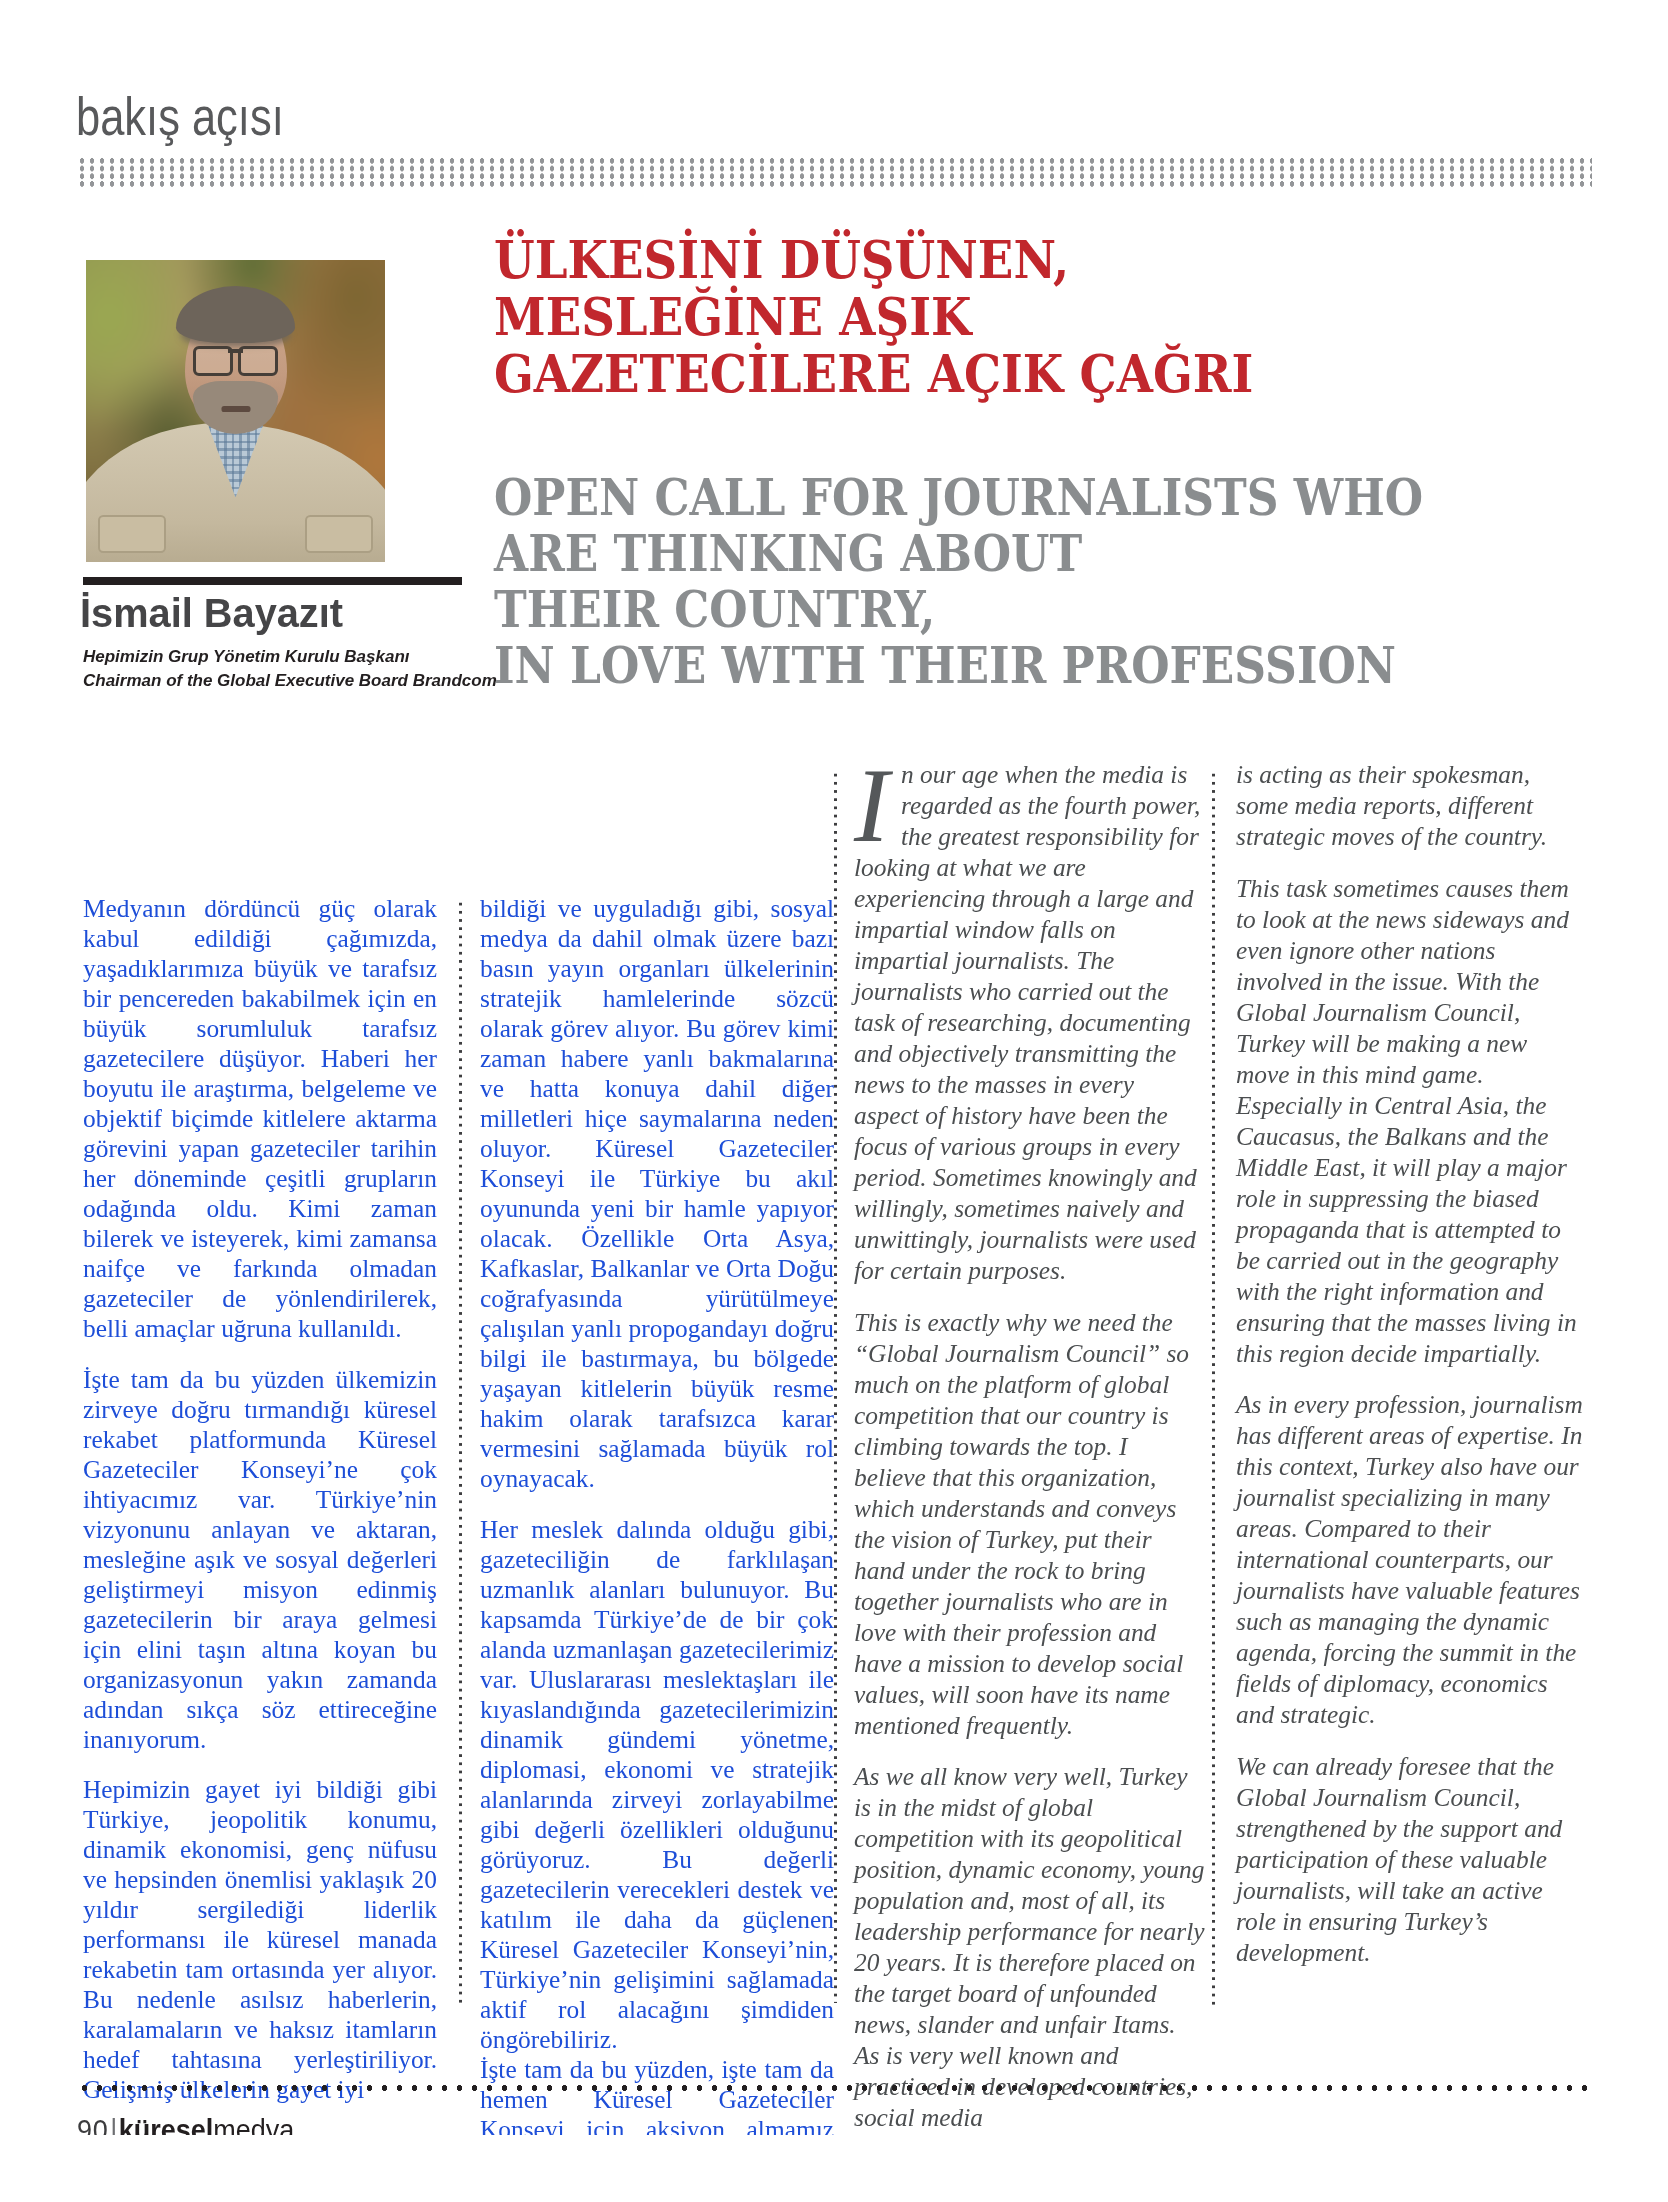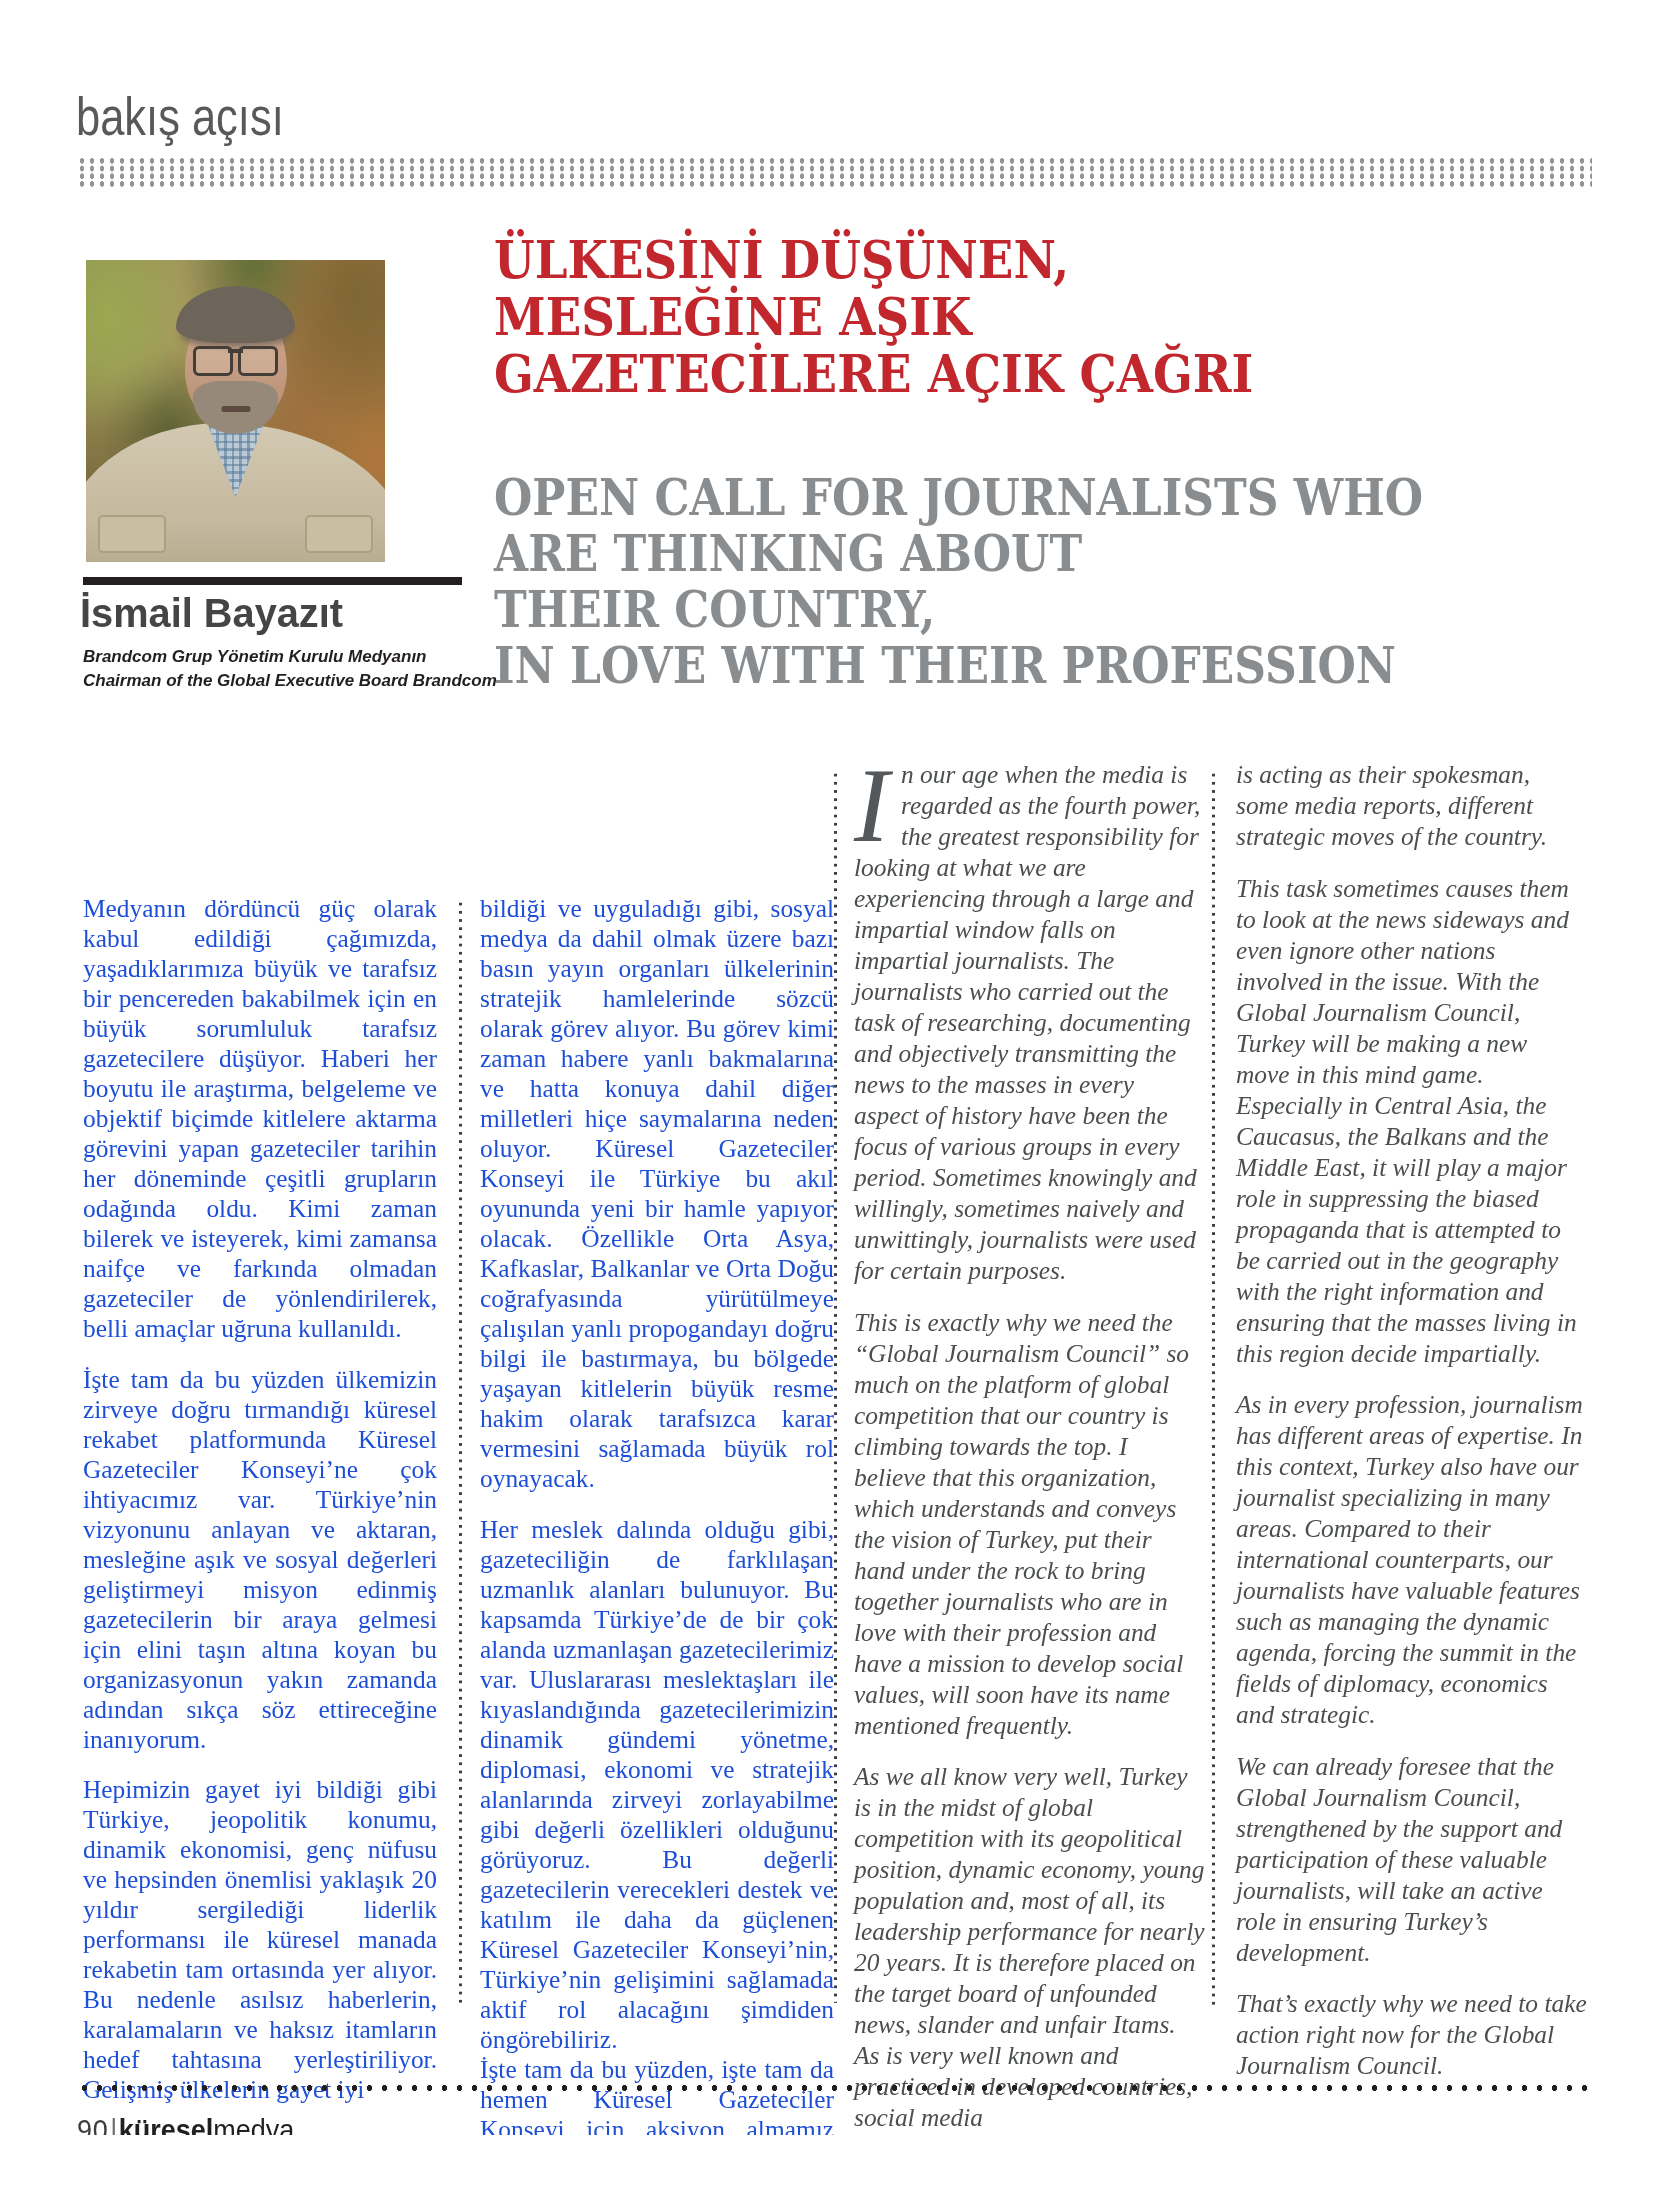--- a/index.html
+++ b/index.html
@@ -124,21 +124,21 @@
         <div class="bridge"></div>
       </div>
       <div class="beard">
         <div class="mouth"></div>
       </div>
     </div>
   </div>
 
   <div class="author-rule"></div>
   <div class="author-name">İsmail Bayazıt</div>
-  <div class="author-title tr">Brandcom Grup Yönetim Kurulu Medyanın</div>
+  <div class="author-title tr">Hepimizin Grup Yönetim Kurulu Başkanı</div>
   <div class="author-title en">Chairman of the Global Executive Board Brandcom</div>
 
   <div class="headline-tr">
     <div>ÜLKESİNİ DÜŞÜNEN,</div>
     <div>MESLEĞİNE AŞIK</div>
     <div>GAZETECİLERE AÇIK ÇAĞRI</div>
   </div>
   <div class="headline-en">
     <div>OPEN CALL FOR JOURNALISTS WHO</div>
     <div>ARE THINKING ABOUT</div>
@@ -168,21 +168,20 @@
     </p>
     <p>This is exactly why we need the “Global Journalism Council” so much on the platform of global competition that our country is climbing towards the top. I believe that this organization, which understands and conveys the vision of Turkey, put their hand under the rock to bring together journalists who are in love with their profession and have a mission to develop social values, will soon have its name mentioned frequently.</p>
     <p>As we all know very well, Turkey is in the midst of global competition with its geopolitical position, dynamic economy, young population and, most of all, its leadership performance for nearly 20 years. It is therefore placed on the target board of unfounded news, slander and unfair Itams. As is very well known and practiced in developed countries, social media</p>
   </div>
 
   <div class="col col-en col4">
     <p>is acting as their spokesman, some media reports, different strategic moves of the country.</p>
     <p>This task sometimes causes them to look at the news sideways and even ignore other nations involved in the issue. With the Global Journalism Council, Turkey will be making a new move in this mind game. Especially in Central Asia, the Caucasus, the Balkans and the Middle East, it will play a major role in suppressing the biased propaganda that is attempted to be carried out in the geography with the right information and ensuring that the masses living in this region decide impartially.</p>
     <p>As in every profession, journalism has different areas of expertise. In this context, Turkey also have our journalist specializing in many areas. Compared to their international counterparts, our journalists have valuable features such as managing the dynamic agenda, forcing the summit in the fields of diplomacy, economics and strategic.</p>
     <p>We can already foresee that the Global Journalism Council, strengthened by the support and participation of these valuable journalists, will take an active role in ensuring Turkey’s development.</p>
-    <p>That’s exactly why we need to take action right now for the Global Journalism Council.</p>
   </div>
 
   <div class="footer-dots"></div>
   <div class="footer-brand">
     <span class="num">90</span><span class="bar">|</span><span class="bold">küresel</span><span class="reg">medya</span>
   </div>
 
 </div>
 
 

